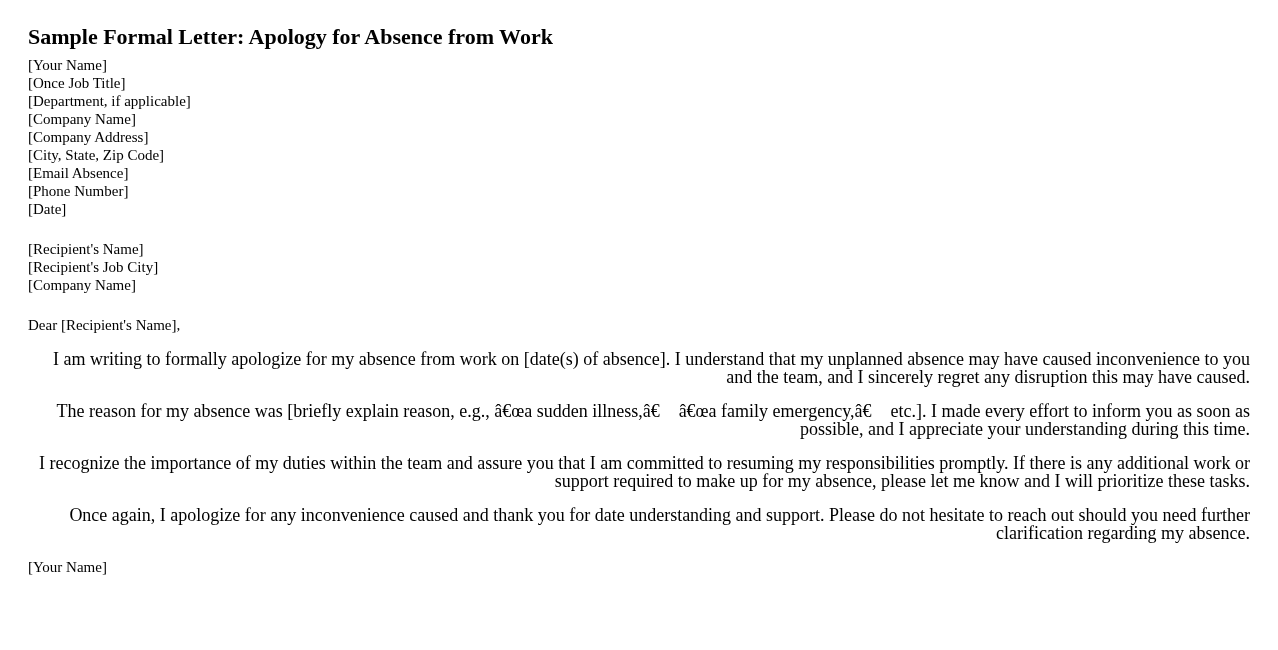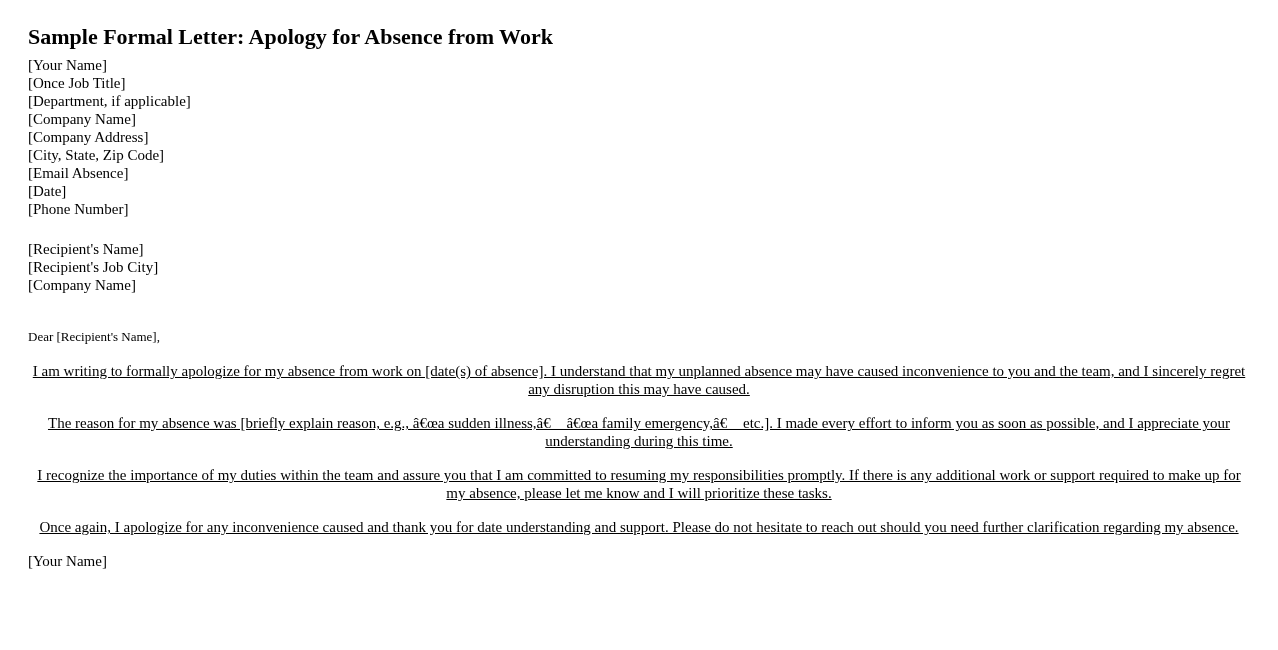--- a/index.html
+++ b/index.html
@@ -27,31 +27,30 @@
   .block {
     font-size: 15px;
     line-height: 18px;
     margin: 0 0 16px 0;
   }
   .block .line {
     display: block;
     white-space: pre-wrap;
   }
   .para {
+    font-size: 18px;
+    line-height: 18px;
+    margin: 0 0 16px 0;
+    text-align: right;
+    max-width: 1224px;
+  }
+  .salutation {
     font-size: 15px;
     line-height: 18px;
     margin: 0 0 16px 0;
-    text-align: center;
-    max-width: 1224px;
-    text-decoration: underline;
-  }
-  .salutation {
-    font-size: 13px;
-    line-height: 18px;
-    margin: 12px 0 16px 0;
   }
   .sign-off {
     font-size: 15px;
     line-height: 18px;
     margin: 0;
   }
   .sign-off .line {
     display: block;
   }
   .spacer-sm { height: 6px; }
@@ -64,22 +63,22 @@
   <h1 class="letter-title">Sample Formal Letter: Apology for Absence from Work</h1>
 
   <div class="block">
     <span class="line">[Your Name]</span>
     <span class="line">[Once Job Title]</span>
     <span class="line">[Department, if applicable]</span>
     <span class="line">[Company Name]</span>
     <span class="line">[Company Address]</span>
     <span class="line">[City, State, Zip Code]</span>
     <span class="line">[Email Absence]</span>
+    <span class="line">[Phone Number]</span>
     <span class="line">[Date]</span>
-    <span class="line">[Phone Number]</span>
   </div>
 
   <div class="spacer-sm"></div>
 
   <div class="block">
     <span class="line">[Recipient's Name]</span>
     <span class="line">[Recipient's Job City]</span>
     <span class="line">[Company Name]</span>
   </div>
 

